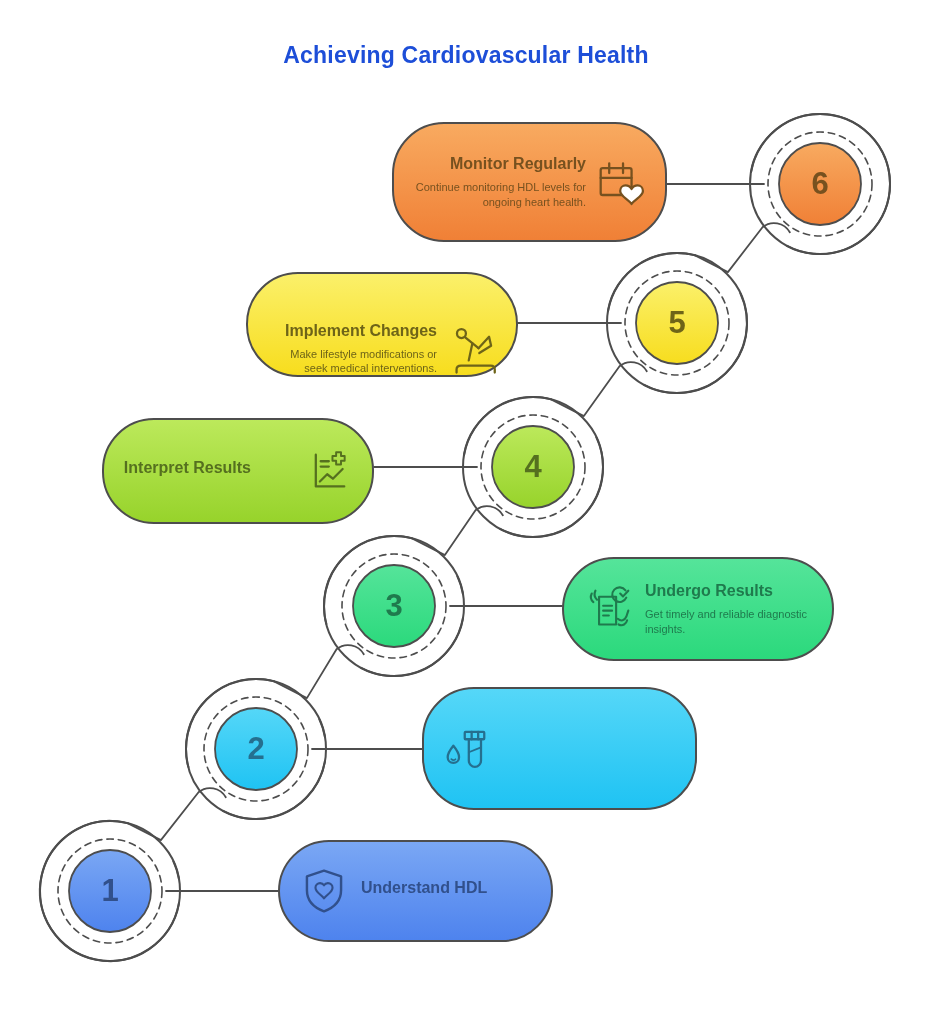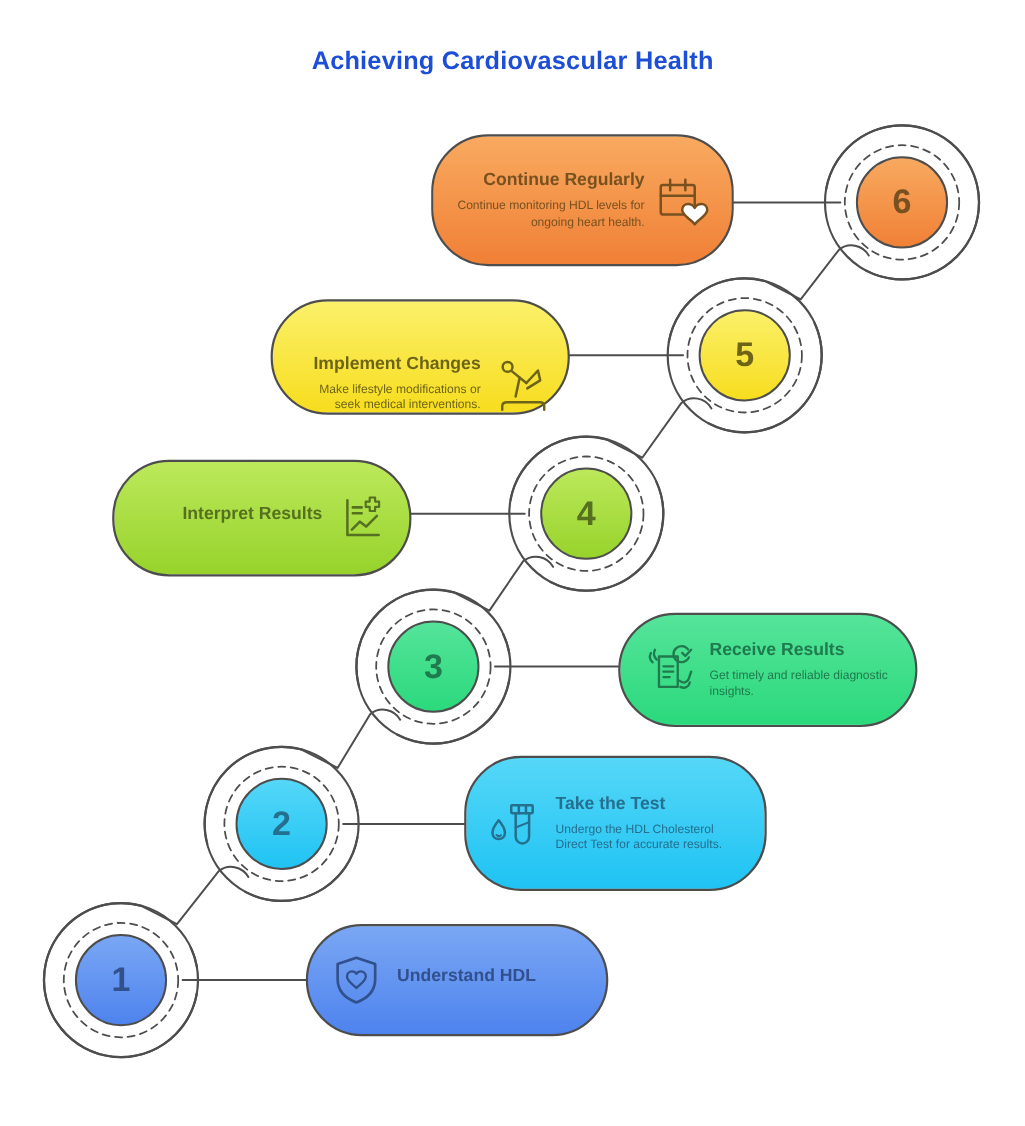--- a/index.html
+++ b/index.html
@@ -27,21 +27,21 @@
   .card-desc{font-size:11px;line-height:1.28;}
   .step-number{
     position:absolute;z-index:3;width:84px;height:84px;display:flex;
     align-items:center;justify-content:center;
     font-size:31px;font-weight:bold;pointer-events:none;
   }
   
   .card1{left:278px;top:840px;width:275px;height:102px;justify-content:space-between;}
   .card2{left:422px;top:687px;width:275px;height:123px;}
   .card3{left:562px;top:557px;width:272px;height:104px;}
-  .card4{left:102px;top:418px;width:272px;height:106px;}
+  .card4{left:102px;top:418px;width:272px;height:106px;gap:42px;}
   .card5{left:246px;top:272px;width:272px;height:105px;}
   .card6{left:392px;top:122px;width:275px;height:120px;}
   
   .num1{left:68px;top:849px;}
   .num2{left:214px;top:707px;}
   .num3{left:352px;top:564px;}
   .num4{left:491px;top:425px;}
   .num5{left:635px;top:281px;}
   .num6{left:778px;top:142px;}
   .icon svg{width:100%;height:100%;}
@@ -144,40 +144,36 @@
     <span class="icon">
       <svg viewBox="0 0 64 64" fill="none" stroke="currentColor" stroke-width="2.8" stroke-linecap="round" stroke-linejoin="round">
         <path d="M14 28 C14 28 7 36.5 7 42 C7 46 10 49 14 49 C18 49 21 46 21 42 C21 36.5 14 28 14 28 Z"></path>
         <path d="M11.5 44.5 Q14 46.8 16.5 44.7" stroke-width="2.2"></path>
         <rect x="28" y="11" width="24" height="9" rx="1"></rect>
         <path d="M36.5 11 V20 M44.5 11 V20"></path>
         <path d="M33 20 V46 C33 50.5 36.5 54 40.5 54 C44.5 54 48 50.5 48 46 V20"></path>
         <path d="M33 36 L48 30" stroke-width="2.2"></path>
       </svg>
     </span>
-    <div class="txt">
-      <div class="card-title">Take the Test</div>
-      <div class="card-desc">Undergo the HDL Cholesterol Direct Test for accurate results.</div>
-    </div>
   </div>
 
   <div class="card card3 icon-left" style="background: linear-gradient(rgb(85, 228, 154), rgb(43, 217, 124)); color: rgb(31, 122, 77);">
     <span class="icon">
       <svg viewBox="0 0 64 64" fill="none" stroke="currentColor" stroke-width="2.6" stroke-linecap="round" stroke-linejoin="round">
         <path d="M21 17 H42 V51 H21 Z"></path>
         <path d="M26 28 H37 M26 34 H37 M26 40 H33"></path>
         <path d="M53.5 9 A9 9 0 1 0 54.5 18"></path>
         <path d="M47 13 L50.5 16.5 L57 9.5"></path>
         <path d="M12 13 C10 17 11 21 14 23.5 M16.5 9.5 C14.5 13.5 15.5 17.5 18.5 20.5"></path>
         <path d="M44 44 C48 47.5 52.5 46.5 54.5 41.5 L57 34"></path>
         <path d="M45 51 C50 53.5 54.5 50.5 55.5 46"></path>
       </svg>
     </span>
     <div class="txt">
-      <div class="card-title">Receive Results</div>
+      <div class="card-title">Undergo Results</div>
       <div class="card-desc">Get timely and reliable diagnostic insights.</div>
     </div>
   </div>
 
   <div class="card card4 icon-right" style="background: linear-gradient(rgb(188, 233, 91), rgb(151, 211, 43)); color: rgb(85, 112, 31);">
     <span class="icon">
       <svg viewBox="0 0 64 64" fill="none" stroke="currentColor" stroke-width="2.8" stroke-linecap="round" stroke-linejoin="round">
         <path d="M17 12 V51 H52"></path>
         <path d="M23 20 H33 M23 26.5 H33"></path>
         <path d="M42 9 H48 V13.5 H52.5 V19.5 H48 V24 H42 V19.5 H37.5 V13.5 H42 Z" stroke-width="2.4"></path>
@@ -208,21 +204,21 @@
   <div class="card card6 icon-right" style="background: linear-gradient(rgb(248, 170, 96), rgb(240, 128, 54)); color: rgb(119, 81, 31);">
     <span class="icon">
       <svg viewBox="0 0 64 64" fill="none" stroke="currentColor" stroke-width="2.8" stroke-linecap="round" stroke-linejoin="round">
         <rect x="7" y="15" width="38" height="33" rx="2.5"></rect>
         <path d="M17.5 9 V21 M34.5 9 V21"></path>
         <path d="M7 27 H45"></path>
         <path d="M45 59 C41 53 31 49.5 31 43 C31 39 34 36.2 37.6 36.2 C40.6 36.2 43.4 37.8 45 40.6 C46.6 37.8 49.4 36.2 52.4 36.2 C56 36.2 59 39 59 43 C59 49.5 49 53 45 59 Z" fill="#ffffff"></path>
       </svg>
     </span>
     <div class="txt">
-      <div class="card-title">Continue Regularly</div>
+      <div class="card-title">Monitor Regularly</div>
       <div class="card-desc">Continue monitoring HDL levels for ongoing heart health.</div>
     </div>
   </div>
 
   <div class="step-number num1" style="color: rgb(49, 80, 140);">1</div>
   <div class="step-number num2" style="color: rgb(37, 111, 143);">2</div>
   <div class="step-number num3" style="color: rgb(31, 122, 77);">3</div>
   <div class="step-number num4" style="color: rgb(85, 112, 31);">4</div>
   <div class="step-number num5" style="color: rgb(110, 100, 24);">5</div>
   <div class="step-number num6" style="color: rgb(119, 81, 31);">6</div>

